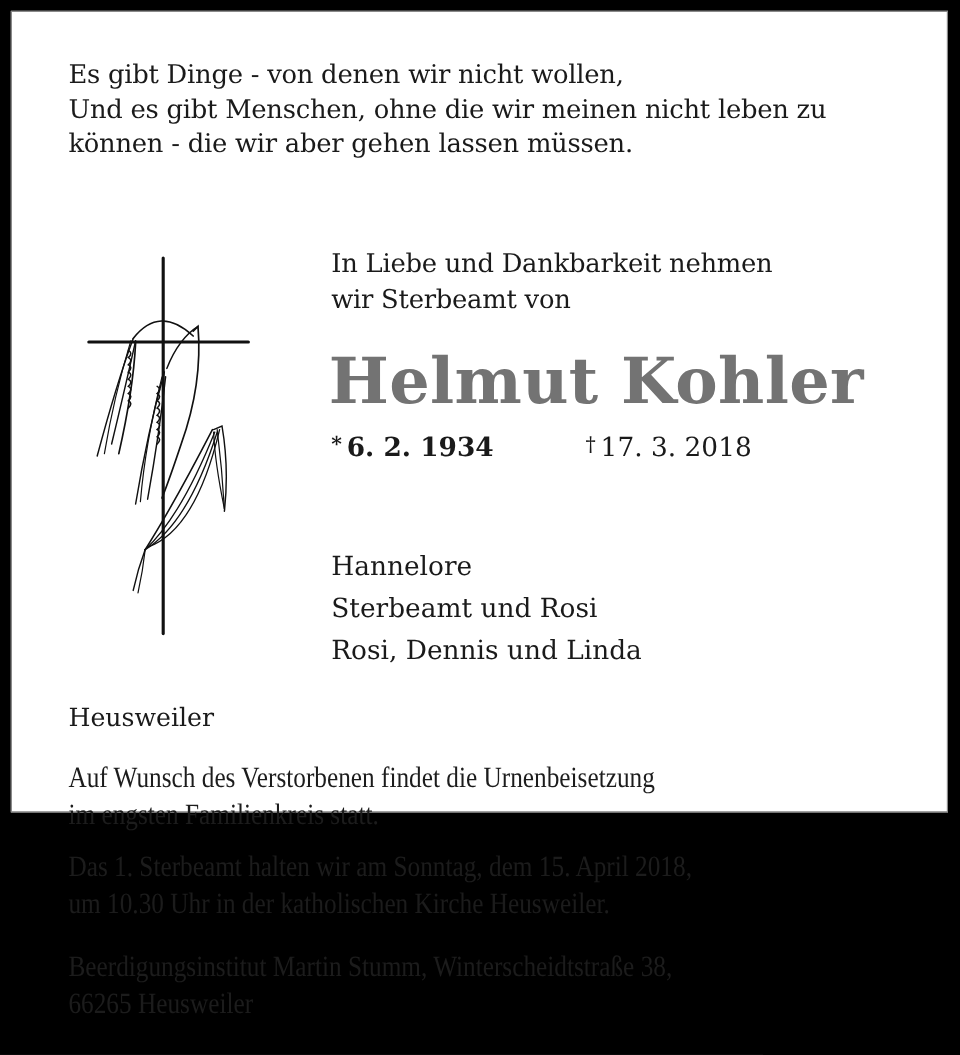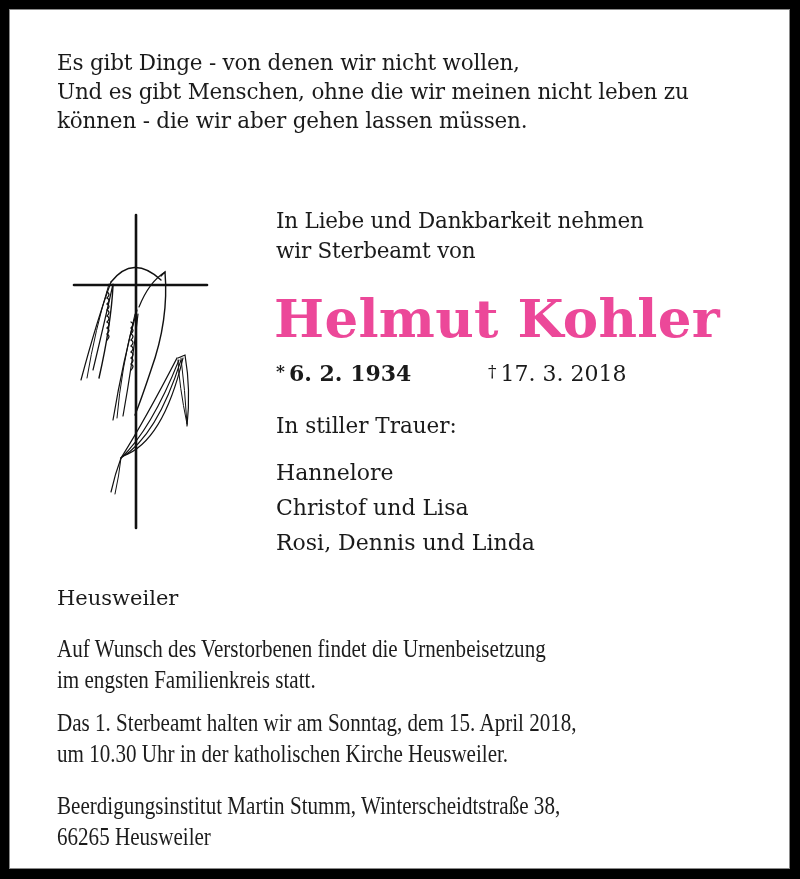--- a/index.html
+++ b/index.html
@@ -13,21 +13,21 @@
       position: relative;
       overflow: hidden;
       font-family: "DejaVu Serif", "Liberation Serif", serif;
       color: #1a1a1a;
     }
     .frame {
       position: absolute;
       left: 9px;
       top: 9px;
       width: 781px;
-      height: 860px;
+      height: 668px;
       background: #ffffff;
       border: 1px solid #8a8a8a;
       box-sizing: border-box;
     }
     .abs { position: absolute; white-space: nowrap; }
 
     .poem {
       left: 47px;
       top: 38px;
       font-size: 21.5px;
@@ -43,21 +43,21 @@
       line-height: 30px;
       letter-spacing: -0.2px;
     }
     .name {
       left: 264px;
       top: 273px;
       font-size: 53px;
       font-weight: bold;
       line-height: 70px;
       letter-spacing: 0.3px;
-      color: #ec4899;
+      color: #737373;
     }
     .dates {
       left: 266px;
       top: 345px;
       font-size: 22px;
       line-height: 32px;
     }
     .dates .birth { position: absolute; left: 0; top: 0; font-weight: bold; }
     .dates .death { position: absolute; left: 212px; top: 0; }
     .dates .sym { font-size: 17px; vertical-align: 4px; margin-right: 4px; }
@@ -162,25 +162,24 @@
 
   <div class="abs dates">
     <span class="birth">
       <span class="sym">*</span><span>6. 2. 1934</span>
     </span>
     <span class="death">
       <span class="sym">†</span><span>17. 3. 2018</span>
     </span>
   </div>
 
-  <div class="abs mourning-label">In stiller Trauer:</div>
 
   <div class="abs mourners">
     <div>Hannelore</div>
-    <div>Christof und Lisa</div>
+    <div>Sterbeamt und Rosi</div>
     <div>Rosi, Dennis und Linda</div>
   </div>
 
   <div class="abs place">Heusweiler</div>
 
   <div class="abs notice notice1">
     <div>Auf Wunsch des Verstorbenen findet die Urnenbeisetzung</div>
     <div>im engsten Familienkreis statt.</div>
   </div>
 

